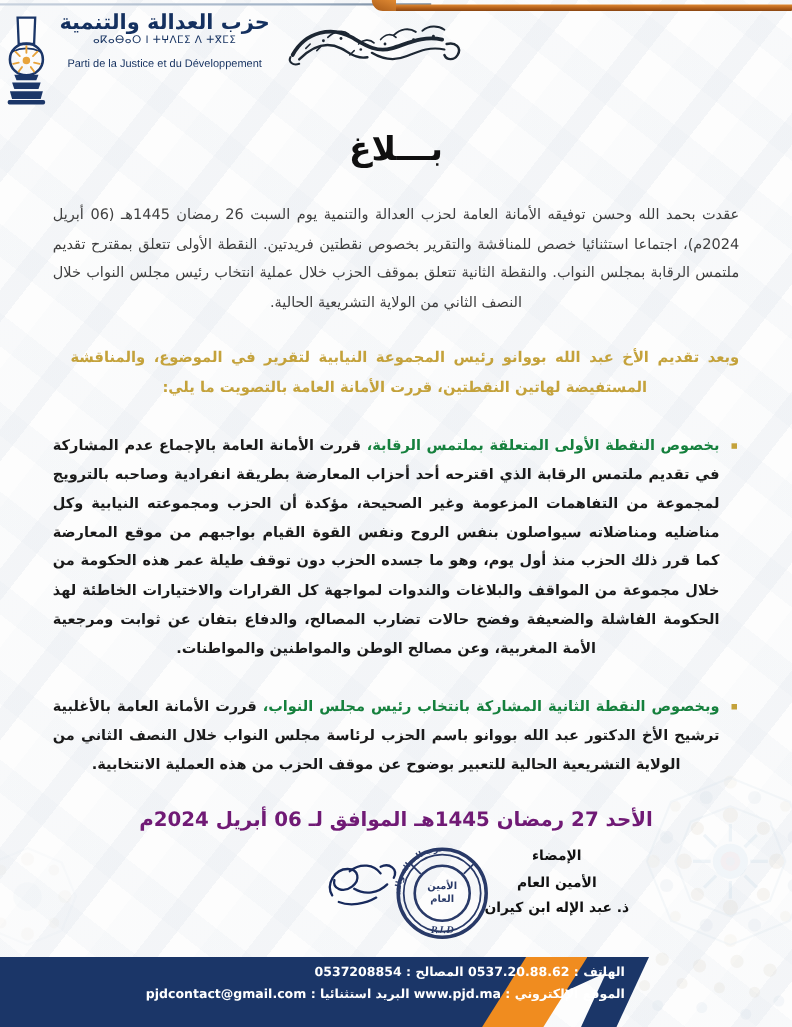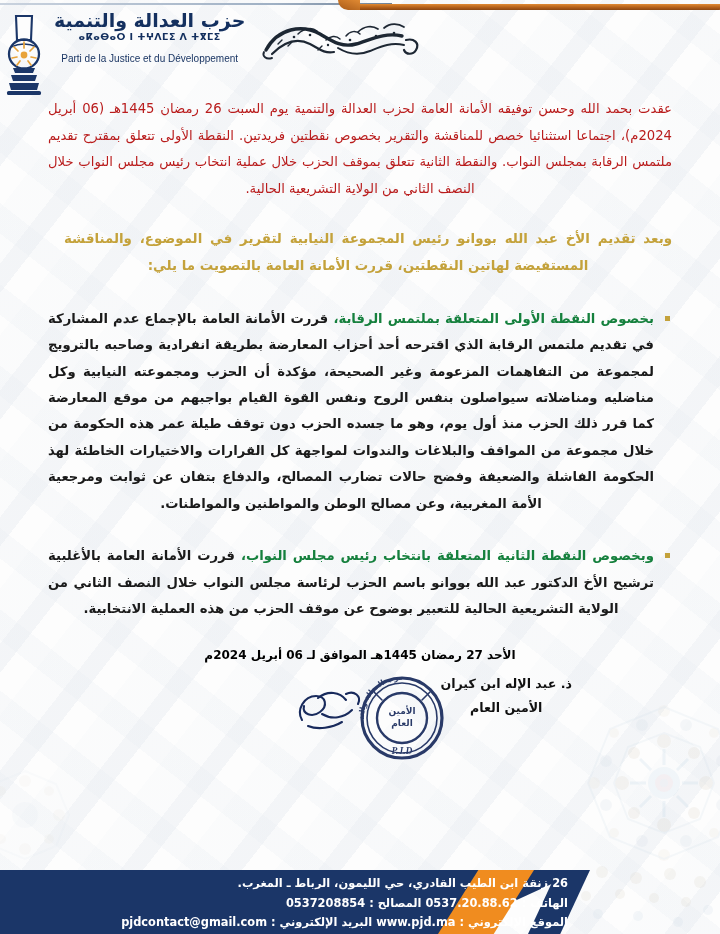--- a/index.html
+++ b/index.html
@@ -115,21 +115,21 @@
   }
   .brand-ar {
     font-size: 19px;
     font-weight: bold;
     color: #14305f;
     letter-spacing: .6px;
     white-space: nowrap;
   }
   .brand-tifinagh {
     font-size: 9.5px;
-    font-weight: bold;
+    font-weight: normal;
     color: #14305f;
     letter-spacing: .4px;
     margin-top: 1px;
     white-space: nowrap;
     direction: ltr;
     text-align: center;
   }
   .brand-fr {
     font-size: 10px;
     color: #14305f;
@@ -171,21 +171,21 @@
     font-size: 30px;
     font-weight: bold;
     color: #101010;
     letter-spacing: 2px;
     margin: 22px 0 30px 0;
   }
 
   p.para {
     font-size: 13.2px;
     line-height: 2.02;
-    color: #b91c1c;
+    color: #404040;
     text-align: justify;
     text-align-last: center;
     margin-bottom: 14px;
     font-weight: bold;
   }
   p.para.plain { font-weight: normal; }
 
   .para-gold {
     color: #c4a23b;
     font-weight: bold;
@@ -215,23 +215,23 @@
     top: 10px;
     right: 2px;
     width: 5px;
     height: 5px;
     background: #c4a23b;
   }
   .gold { color: #15803d; }
 
   
   .date-line {
-    font-size: 12px;
-    font-weight: bold;
-    color: #000000;
+    font-size: 18px;
+    font-weight: bold;
+    color: #701a75;
     text-align: center;
     margin: 22px 0 4px 0;
   }
 
   
   .sign-area {
     position: relative;
     z-index: 4;
     height: 112px;
     margin-top: 2px;
@@ -407,32 +407,33 @@
           <path d="M11 65 L37 65 L35 71 L13 71 Z" fill="#1b3668"></path>
           <path d="M9 73 L39 73 L37 80 L11 80 Z" fill="#1b3668"></path>
           <rect x="7" y="81" width="34" height="4" rx="1.6" fill="#1b3668"></rect>
         </svg>
       </div>
     </div>
   </header>
 
   <main class="doc-body">
 
+    <h1 class="doc-title">بـــلاغ</h1>
 
     <p class="para plain">عقدت بحمد الله وحسن توفيقه الأمانة العامة لحزب العدالة والتنمية يوم السبت 26 رمضان 1445هـ (06 أبريل 2024م)، اجتماعا استثنائيا خصص للمناقشة والتقرير بخصوص نقطتين فريدتين. النقطة الأولى تتعلق بمقترح تقديم ملتمس الرقابة بمجلس النواب. والنقطة الثانية تتعلق بموقف الحزب خلال عملية انتخاب رئيس مجلس النواب خلال النصف الثاني من الولاية التشريعية الحالية.</p>
 
     <p class="para-gold">وبعد تقديم الأخ عبد الله بووانو رئيس المجموعة النيابية لتقرير في الموضوع، والمناقشة المستفيضة لهاتين النقطتين، قررت الأمانة العامة بالتصويت ما يلي:</p>
 
     <ul class="bullets">
       <li class="bullet-item">
         <span class="gold">بخصوص النقطة الأولى المتعلقة بملتمس الرقابة،</span>
         <span>قررت الأمانة العامة بالإجماع عدم المشاركة في تقديم ملتمس الرقابة الذي اقترحه أحد أحزاب المعارضة بطريقة انفرادية وصاحبه بالترويج لمجموعة من التفاهمات المزعومة وغير الصحيحة، مؤكدة أن الحزب ومجموعته النيابية وكل مناضليه ومناضلاته سيواصلون بنفس الروح ونفس القوة القيام بواجبهم من موقع المعارضة كما قرر ذلك الحزب منذ أول يوم، وهو ما جسده الحزب دون توقف طيلة عمر هذه الحكومة من خلال مجموعة من المواقف والبلاغات والندوات لمواجهة كل القرارات والاختيارات الخاطئة لهذ الحكومة الفاشلة والضعيفة وفضح حالات تضارب المصالح، والدفاع بتفان عن ثوابت ومرجعية الأمة المغربية، وعن مصالح الوطن والمواطنين والمواطنات.</span>
       </li>
       <li class="bullet-item">
-        <span class="gold">وبخصوص النقطة الثانية المتعلقة بانتخاب رئيس مجلس النواب،</span>
+        <span class="gold">وبخصوص النقطة الثانية المشاركة بانتخاب رئيس مجلس النواب،</span>
         <span>قررت الأمانة العامة بالأغلبية ترشيح الأخ الدكتور عبد الله بووانو باسم الحزب لرئاسة مجلس النواب خلال النصف الثاني من الولاية التشريعية الحالية للتعبير بوضوح عن موقف الحزب من هذه العملية الانتخابية.</span>
       </li>
     </ul>
 
     <div class="date-line">الأحد 27 رمضان 1445هـ الموافق لـ 06 أبريل 2024م</div>
   </main>
 
   <section class="sign-area">
 
     <div class="scribble">
@@ -463,22 +464,23 @@
         <text x="50" y="58" text-anchor="middle" font-size="9" fill="#182a5c" font-weight="bold" font-family="'DejaVu Sans',sans-serif">العام</text>
         <text x="50" y="86" text-anchor="middle" font-size="9.5" fill="#182a5c" font-weight="bold" font-style="italic" font-family="'Liberation Serif',serif">P.J.D</text>
         <g stroke="#182a5c" stroke-width="1.6" stroke-linecap="round">
           <line x1="22" y1="24" x2="30" y2="32"></line>
           <line x1="78" y1="24" x2="70" y2="32"></line>
         </g>
       </svg>
     </div>
 
     <div class="sign-text">
+      <div>الإمضاء</div>
+      <div>الأمين العام</div>
       <div>ذ. عبد الإله ابن كيران</div>
-      <div>الأمين العام</div>
     </div>
   </section>
 
   <div class="mosaic-right">
     <svg viewBox="0 0 160 190" width="160" height="190" aria-hidden="true">
       <g transform="translate(80,95)">
         <g>
           <circle r="16" fill="#bcd7e8" opacity=".55"></circle>
           <circle r="9" fill="#e9c3cc" opacity=".6"></circle>
           <circle r="4" fill="#cfd9e6" opacity=".8"></circle>
@@ -575,29 +577,28 @@
           <circle cx="168" cy="48" r="5"></circle>
         </g>
       </svg>
     </div>
 
     <div class="footer-bg"></div>
     <div class="footer-stripe-orange"></div>
     <div class="footer-stripe-navy"></div>
 
     <div class="footer-text">
-      <div>26 زنقة ابن الطيب القادري، حي الليمون، الرباط ـ المغرب.</div>
       <div>
         <span>الهاتف :</span>
         <span class="ltr">0537.20.88.62</span>
         <span>المصالح :</span>
         <span class="ltr">0537208854</span>
       </div>
       <div>
         <span>الموقع الإلكتروني :</span>
         <span class="ltr">www.pjd.ma</span>
-        <span>البريد الإلكتروني :</span>
+        <span>البريد استثنائيا :</span>
         <span class="ltr">pjdcontact@gmail.com</span>
       </div>
     </div>
   </footer>
 
 </div>
 
 </body></html>

